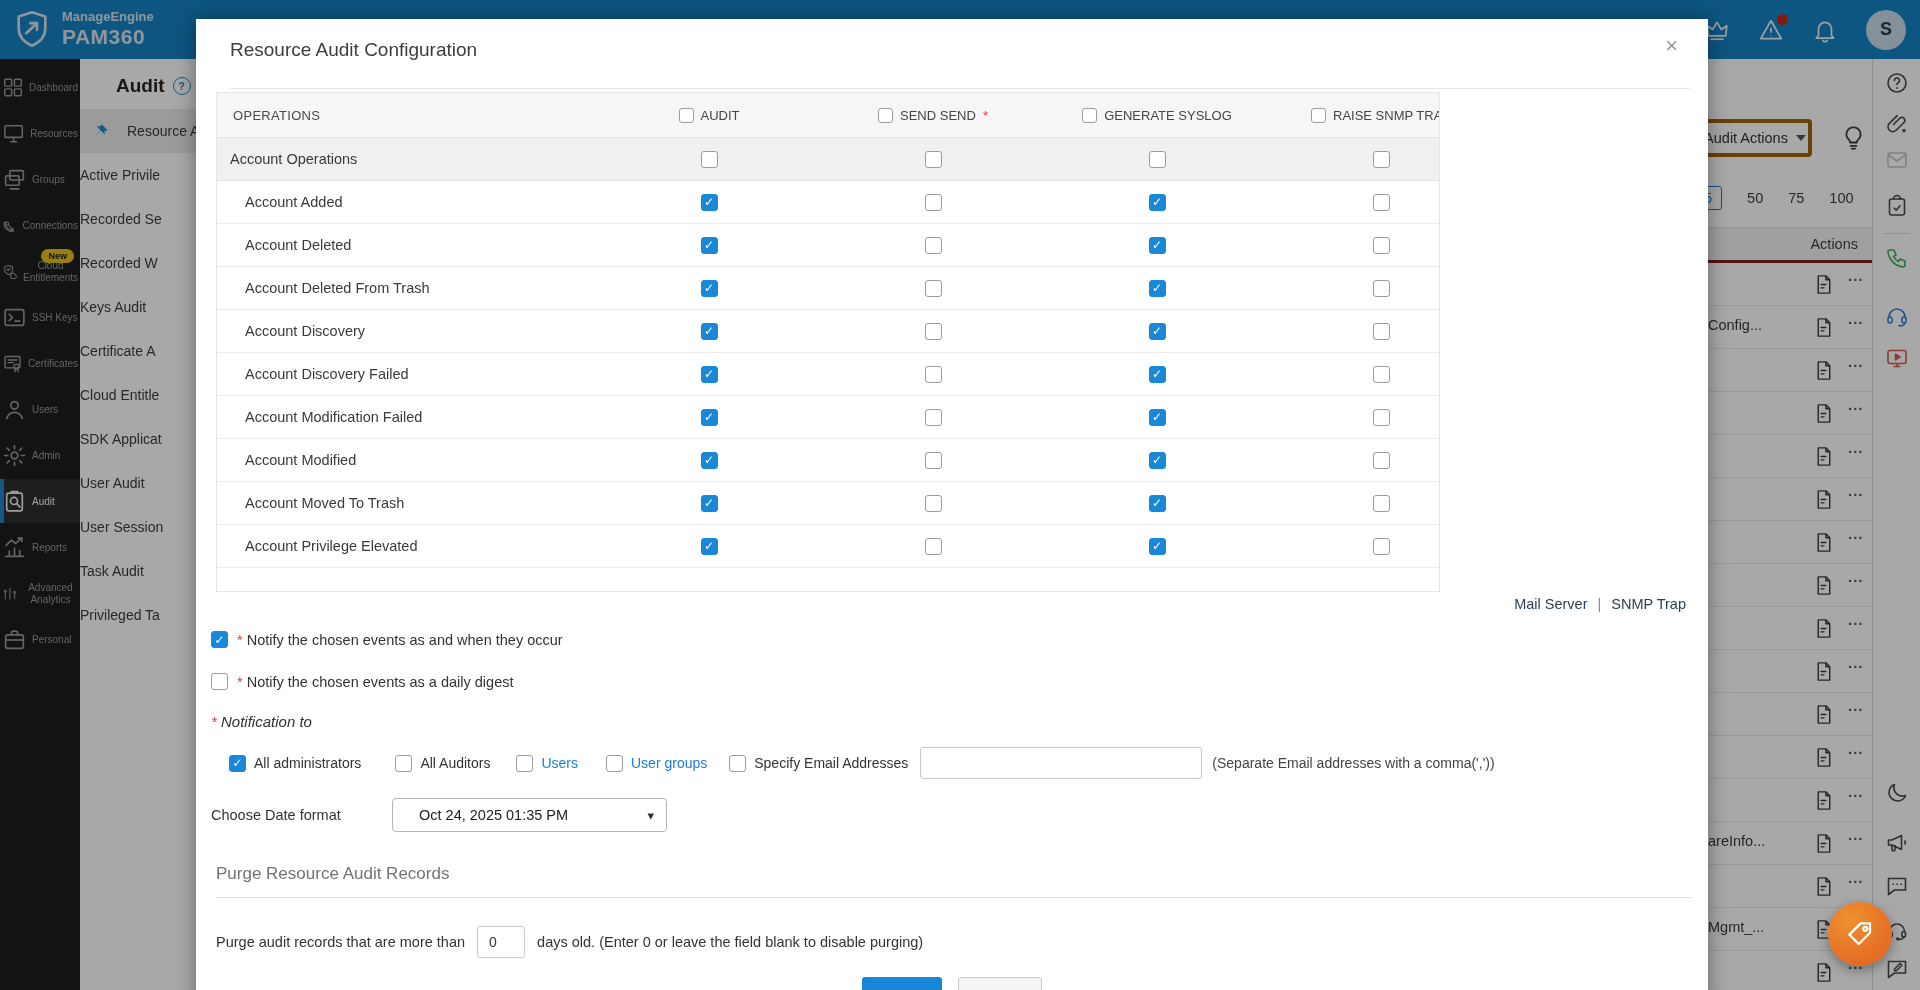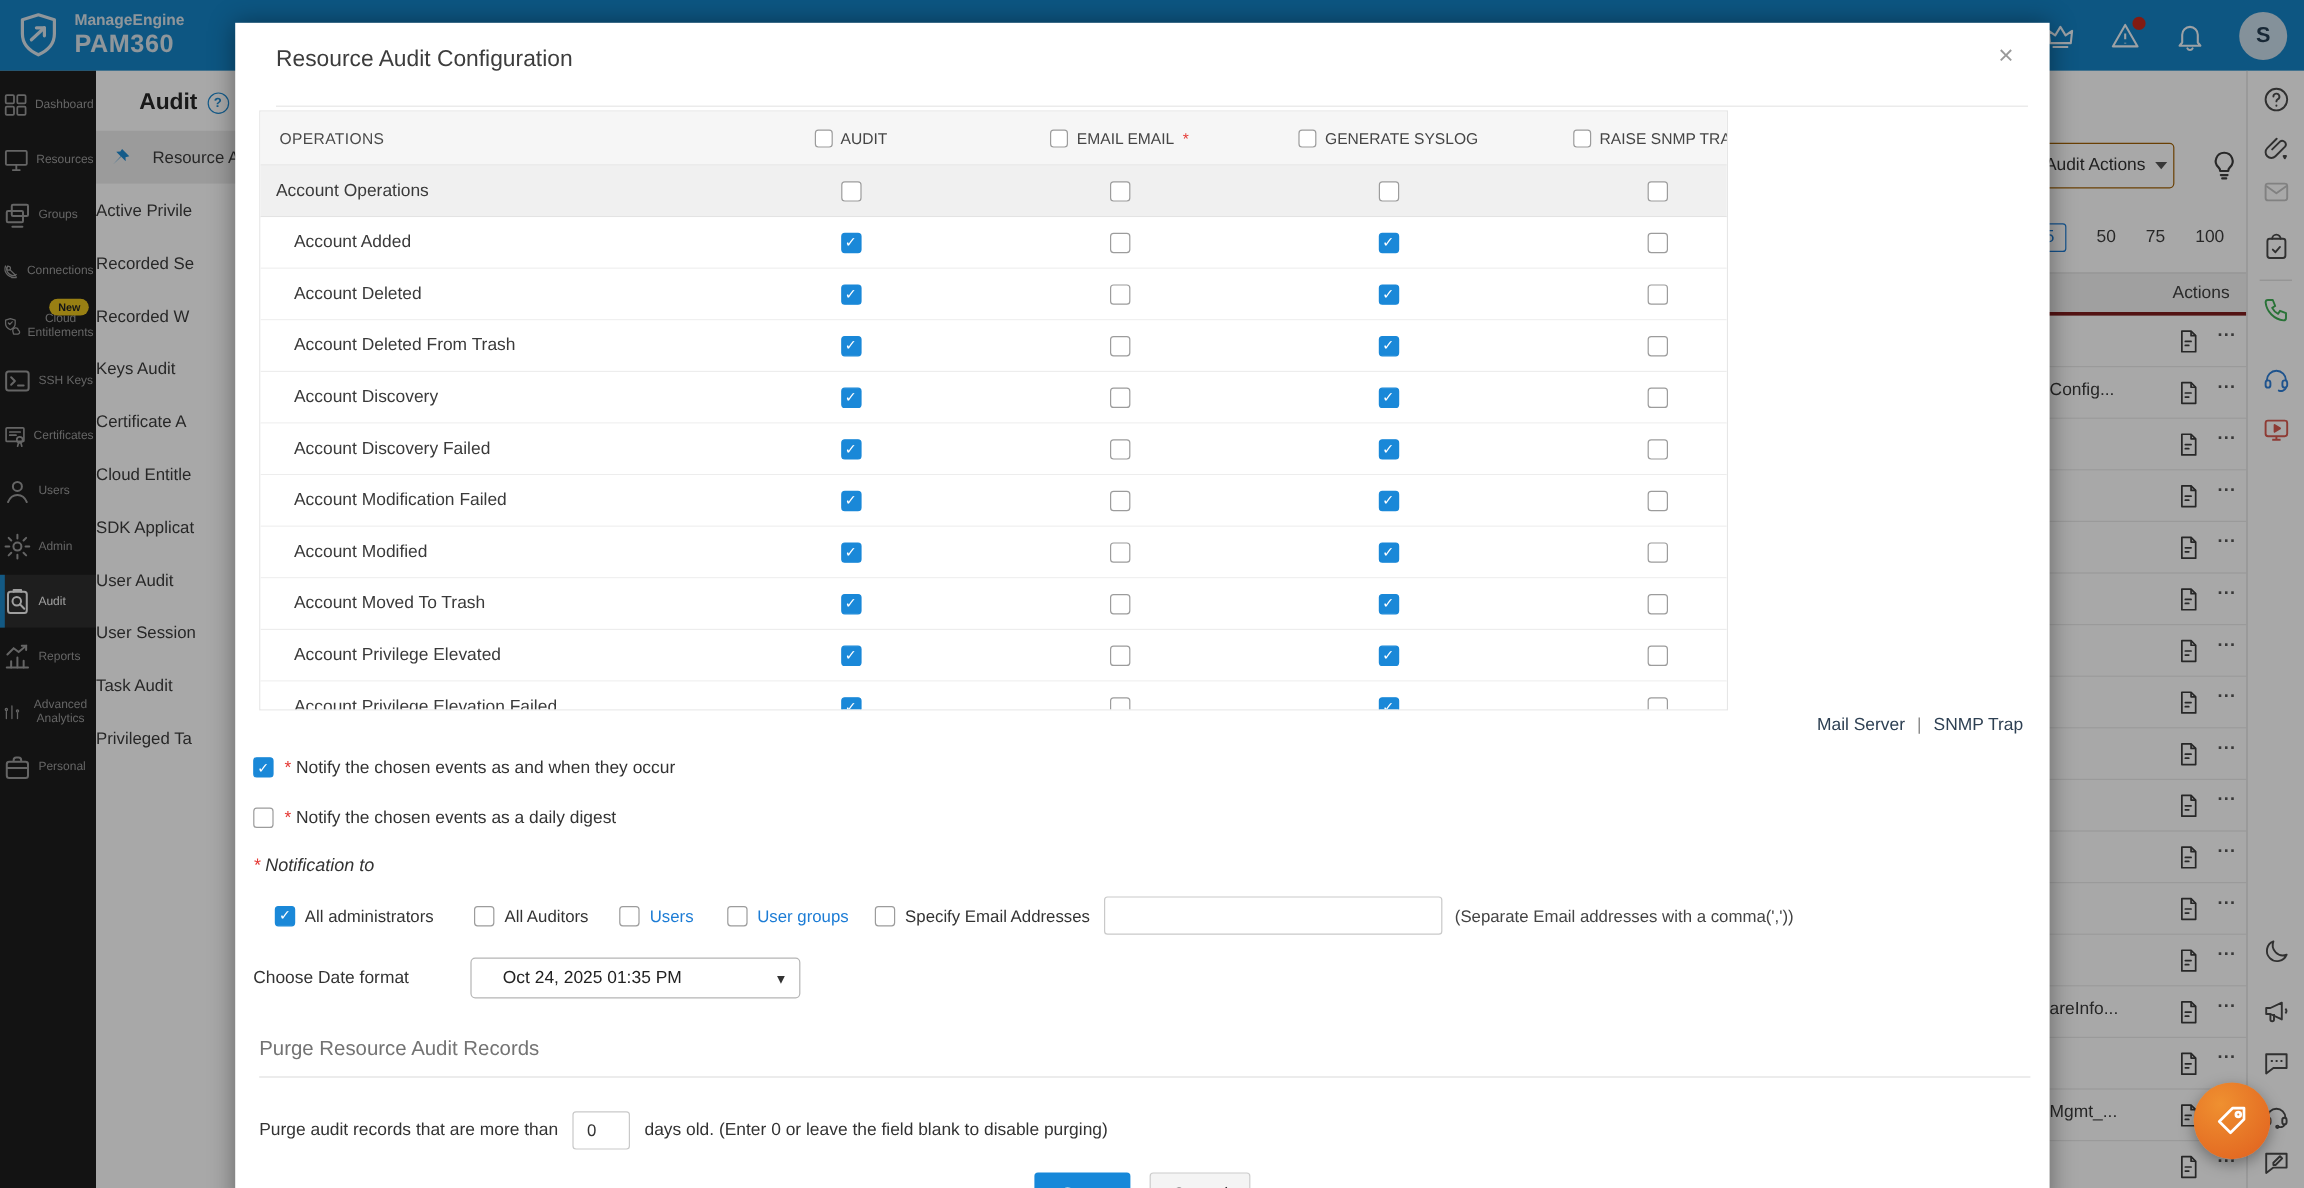--- a/index.html
+++ b/index.html
@@ -31,21 +31,21 @@
 
   .subnav { position:absolute; left:80px; top:59px; width:160px; height:931px; background:#ffffff; z-index:1; }
   .subnav-head { padding:16px 0 12px 36px; font-size:19px; font-weight:bold; color:#262626; display:flex; align-items:center; gap:8px; }
   .help-circle { width:18px; height:18px; border:1.6px solid #1f8ad0; color:#1f8ad0; border-radius:50%; font-size:11px; font-weight:bold; display:inline-flex; align-items:center; justify-content:center; }
   .subnav-item { position:relative; height:44px; display:flex; align-items:center; font-size:14px; color:#3c3c3c; white-space:nowrap; overflow:hidden; cursor:pointer; }
   .subnav-item.active { background:#ececec; padding-left:47px; }
   .pin { position:absolute; left:12px; top:13px; width:18px; height:18px; color:#1f8ad0; }
 
   .content { position:absolute; left:240px; top:59px; width:1632px; height:931px; background:#fff; z-index:1; }
 
-  .audit-actions { position:absolute; left:1698px; top:119px; width:114px; height:38px; border:1px solid #a16207; border-radius:4px; background:#fff; display:flex; align-items:center; justify-content:center; gap:8px; font-size:14.5px; color:#333; z-index:1; cursor:pointer; }
+  .audit-actions { position:absolute; left:1698px; top:119px; width:114px; height:38px; border:4px solid #a16207; border-radius:4px; background:#fff; display:flex; align-items:center; justify-content:center; gap:8px; font-size:14.5px; color:#333; z-index:1; cursor:pointer; }
   .caret-down { width:0; height:0; border-left:5px solid transparent; border-right:5px solid transparent; border-top:6px solid #555; }
   .bulb { position:absolute; left:1840px; top:123px; width:27px; height:30px; color:#3e3e3e; z-index:1; cursor:pointer; }
 
   .pagination { position:absolute; left:1694px; top:186px; display:flex; align-items:center; gap:25px; font-size:14.5px; color:#3c3c3c; z-index:1; }
   .page-size { cursor:pointer; }
   .page-size.selected { border:1px solid #1c7cd5; color:#1c7cd5; padding:3px 9px; border-radius:3px; }
 
   .bg-table-head { position:absolute; left:1560px; top:227px; width:312px; height:36px; background:#f3f3f3; border-top:1px solid #e2e2e2; border-bottom:3px solid #7f1d1d; display:flex; align-items:center; justify-content:flex-end; padding-right:14px; font-size:14.5px; color:#3f3f3f; z-index:1; }
   .bg-rows { position:absolute; left:1560px; top:263px; width:312px; z-index:1; }
   .bg-row { position:relative; height:43px; border-bottom:1px solid #eaeaea; }
@@ -608,21 +608,21 @@
 
   <div class="optable">
     <div class="op-grid op-head">
       <div class="op-label">OPERATIONS</div>
       <div class="col-head">
           <span class="cb sm"></span>
           <span>AUDIT</span>
         </div>
       <div class="col-head">
           <span class="cb sm"></span>
-          <span>EMAIL EMAIL</span>
+          <span>SEND SEND</span>
           <span class="req">*</span>
         </div>
       <div class="col-head">
           <span class="cb sm"></span>
           <span>GENERATE SYSLOG</span>
         </div>
       <div class="col-head">
           <span class="cb sm"></span>
           <span>RAISE SNMP TRAP</span>
         </div>
@@ -789,38 +789,20 @@
           </div>
           <div class="op-cell">
             <span class="cb"></span>
           </div>
           <div class="op-cell">
             <span class="cb checked"></span>
           </div>
         </div>
         <div class="op-grid op-row">
           <div class="op-label">Account Privilege Elevated</div>
-          <div class="op-cell">
-            <span class="cb checked"></span>
-          </div>
-          <div class="op-cell">
-            <span class="cb"></span>
-          </div>
-          <div class="op-cell">
-            <span class="cb checked"></span>
-          </div>
-          <div class="op-cell">
-            <span class="cb"></span>
-          </div>
-          <div class="op-cell">
-            <span class="cb checked"></span>
-          </div>
-        </div>
-        <div class="op-grid op-row">
-          <div class="op-label">Account Privilege Elevation Failed</div>
           <div class="op-cell">
             <span class="cb checked"></span>
           </div>
           <div class="op-cell">
             <span class="cb"></span>
           </div>
           <div class="op-cell">
             <span class="cb checked"></span>
           </div>
           <div class="op-cell">

